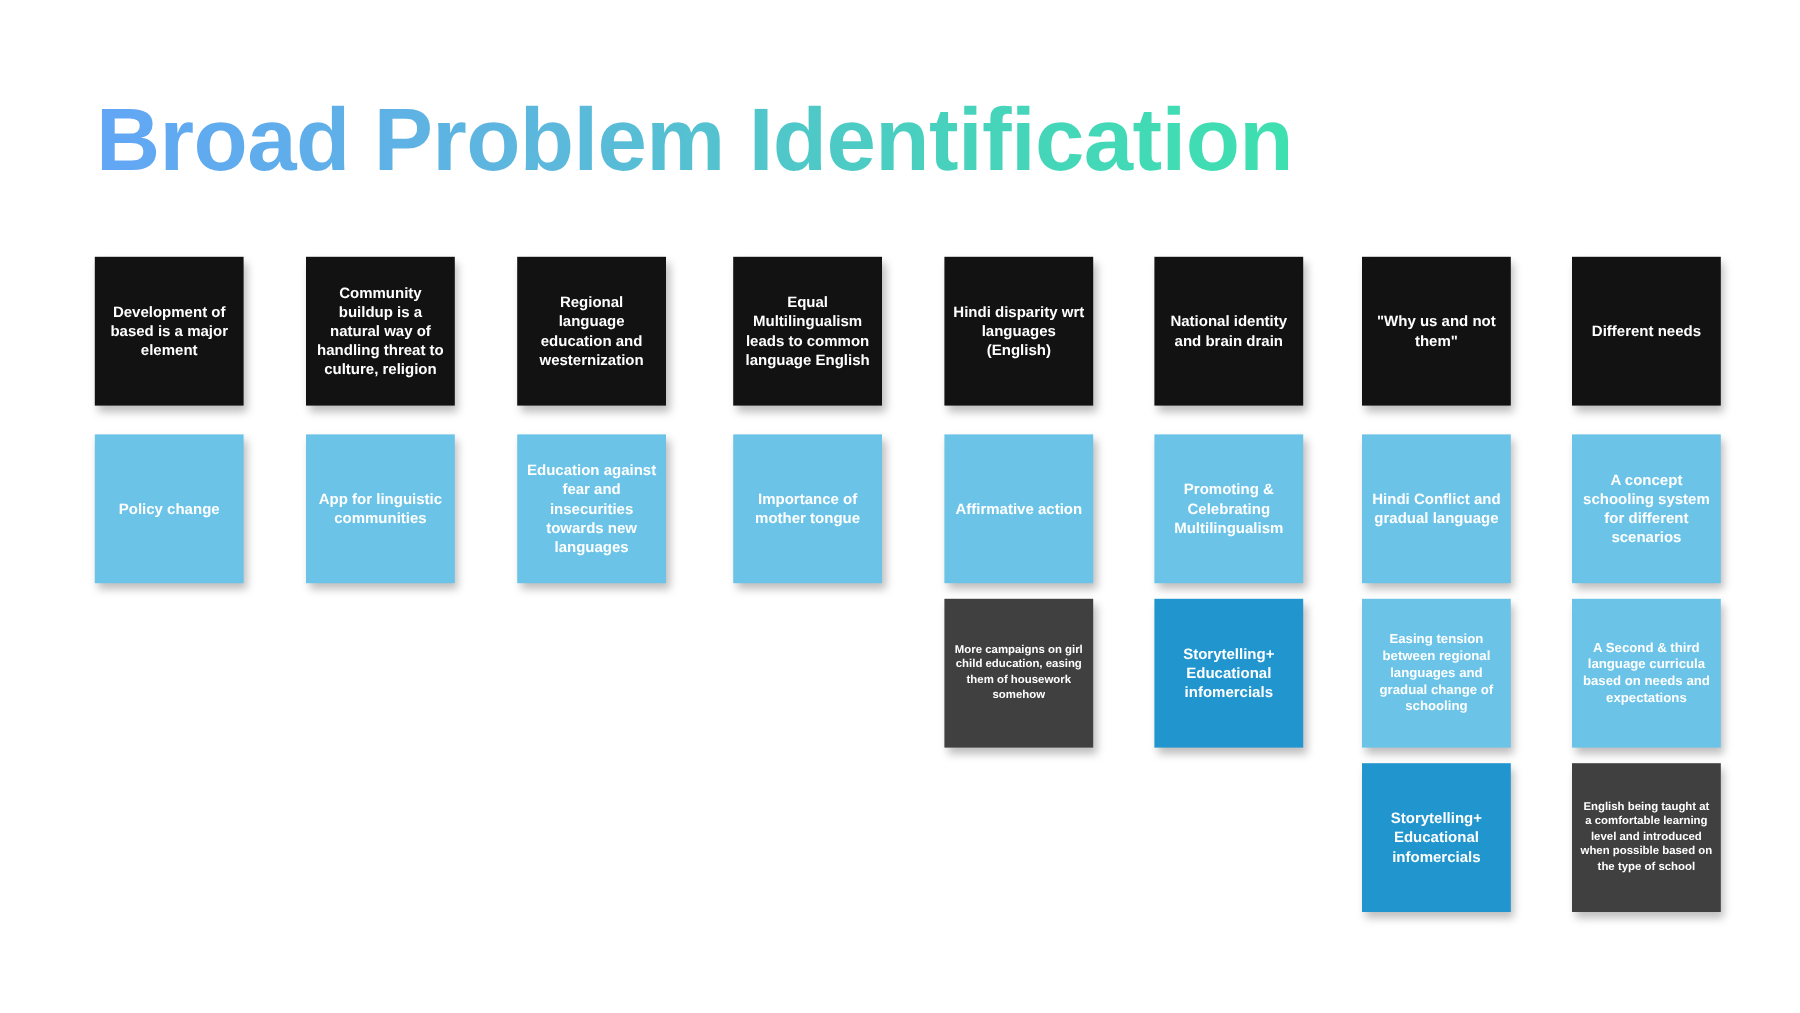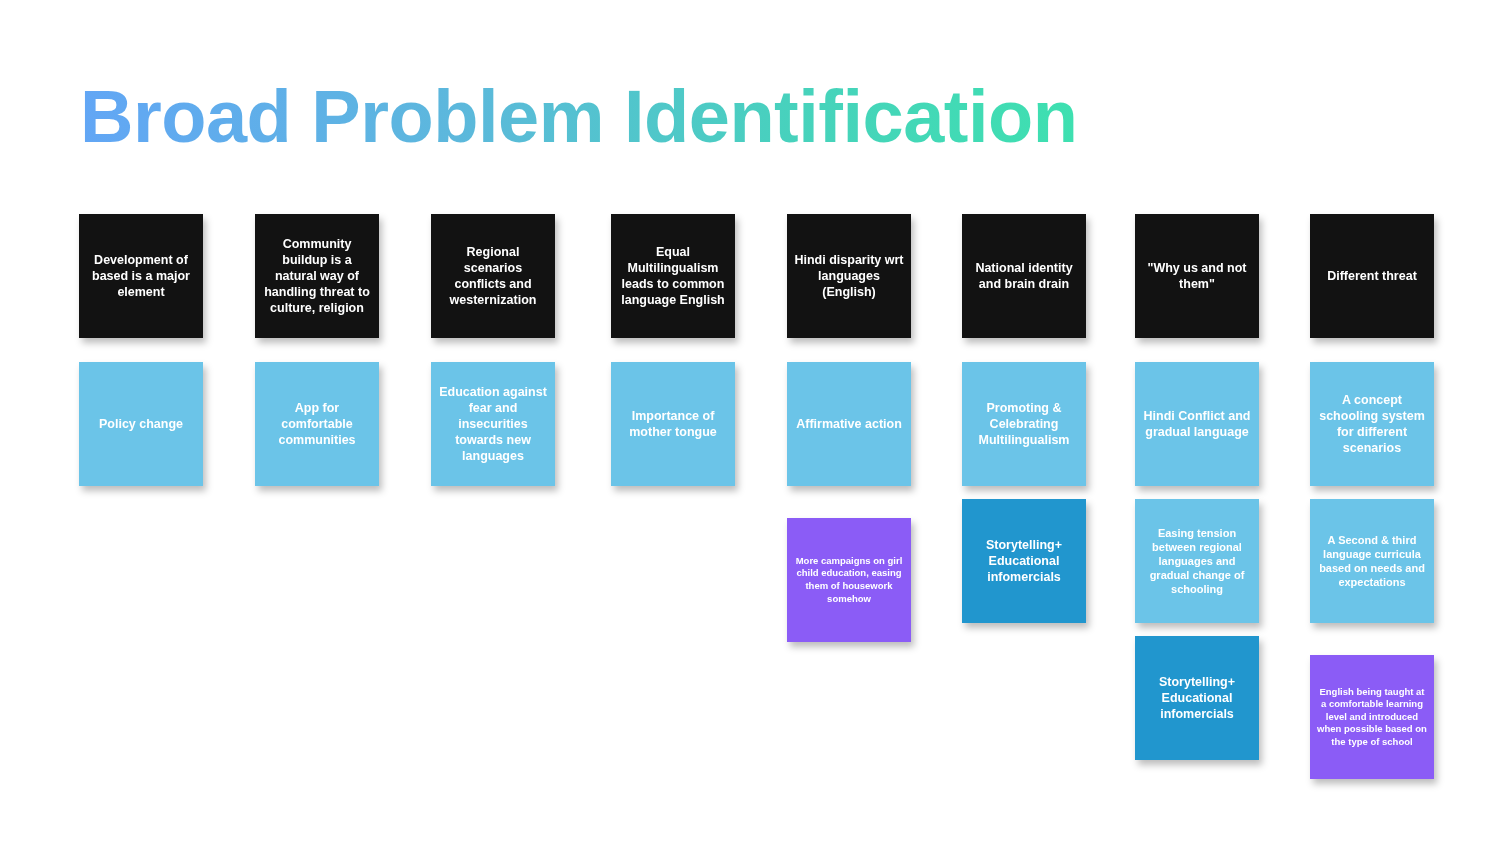--- a/index.html
+++ b/index.html
@@ -66,21 +66,21 @@
     box-shadow: 3px 5px 7px rgba(0,0,0,0.26);
   }
 
   .card .card-text {
     display: block;
     width: 100%;
   }
 
   .card.theme-dark   { background: #121212; }
   .card.theme-light  { background: #6BC4E8; }
-  .card.theme-lighter{ background: #8b5cf6; margin-top: 19px; }
+  .card.theme-lighter{ background: #404040; }
   .card.theme-deep   { background: #2196CE; }
 
   .card.size-md { font-size: 12.5px; font-weight: bold; }
   .card.size-sm { font-size: 11px;   font-weight: bold; }
   .card.size-xs { font-size: 9.5px;  font-weight: bold; line-height: 1.32; }
 
   .row-0 { top: 0px; }
   .row-1 { top: 148px; }
   .row-2 { top: 285px; }
   .row-3 { top: 422px; }
@@ -99,26 +99,26 @@
         </div>
         <div class="card theme-light size-md row-1">
           <span class="card-text">Policy change</span>
         </div>
       </div>
       <div class="column" style="left: 176px;">
         <div class="card theme-dark size-md row-0">
           <span class="card-text">Community buildup is a natural way of handling threat to culture, religion</span>
         </div>
         <div class="card theme-light size-md row-1">
-          <span class="card-text">App for comfortable communities</span>
+          <span class="card-text">App for linguistic communities</span>
         </div>
       </div>
       <div class="column" style="left: 352px;">
         <div class="card theme-dark size-md row-0">
-          <span class="card-text">Regional scenarios conflicts and westernization</span>
+          <span class="card-text">Regional language education and westernization</span>
         </div>
         <div class="card theme-light size-md row-1">
           <span class="card-text">Education against fear and insecurities towards new languages</span>
         </div>
       </div>
       <div class="column" style="left: 532px;">
         <div class="card theme-dark size-md row-0">
           <span class="card-text">Equal Multilingualism leads to common language English</span>
         </div>
         <div class="card theme-light size-md row-1">
@@ -156,21 +156,21 @@
         </div>
         <div class="card theme-light size-sm row-2">
           <span class="card-text">Easing tension between regional languages and gradual change of schooling</span>
         </div>
         <div class="card theme-deep size-md row-3">
           <span class="card-text">Storytelling+ Educational infomercials</span>
         </div>
       </div>
       <div class="column" style="left: 1231px;">
         <div class="card theme-dark size-md row-0">
-          <span class="card-text">Different threat</span>
+          <span class="card-text">Different needs</span>
         </div>
         <div class="card theme-light size-md row-1">
           <span class="card-text">A concept schooling system for different scenarios</span>
         </div>
         <div class="card theme-light size-sm row-2">
           <span class="card-text">A Second &amp; third language curricula based on needs and expectations</span>
         </div>
         <div class="card theme-lighter size-xs row-3">
           <span class="card-text">English being taught at a comfortable learning level and introduced when possible based on the type of school</span>
         </div>

